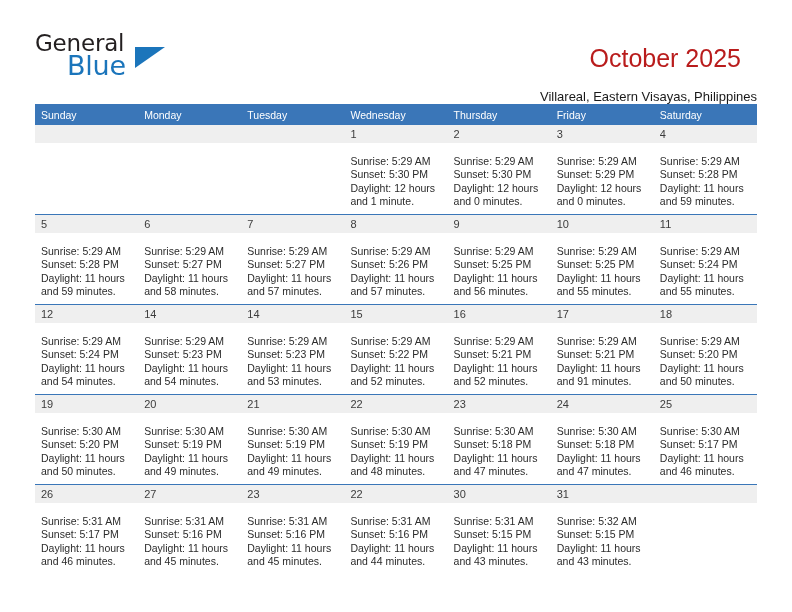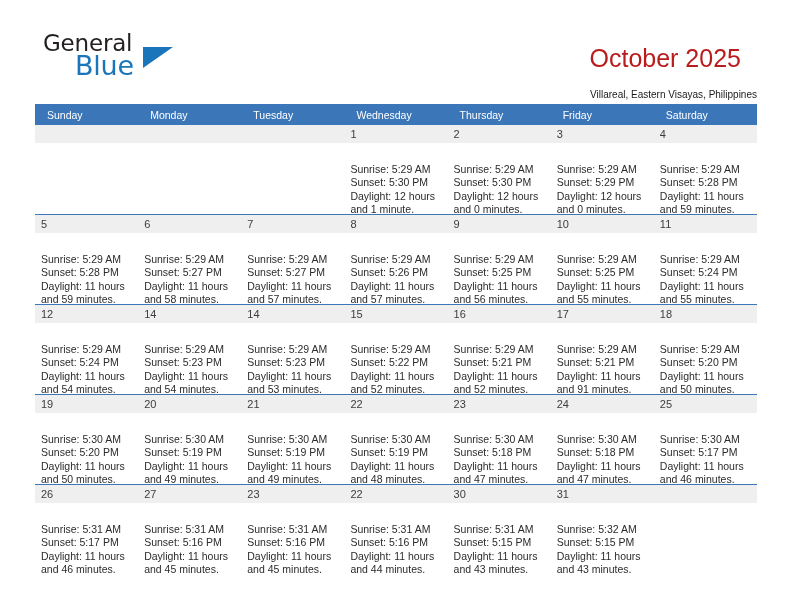--- a/index.html
+++ b/index.html
@@ -24,21 +24,21 @@
   
   .header {
     position: absolute;
     left: 35px;
     top: 28px;
     right: 35px;
     height: 70px;
   }
   .brand {
     position: absolute;
-    left: 8px;
+    left: 0;
     top: 4px;
     width: 200px;
     height: 56px;
   }
   .brand-general {
     position: absolute;
     left: 0;
     top: 0;
     font-size: 23px;
     letter-spacing: -0.2px;
@@ -74,21 +74,21 @@
   }
   .cal-title {
     font-size: 25px;
     font-weight: normal;
     color: #b91c1c;
     line-height: 1.15;
     margin: 16px;
     white-space: nowrap;
   }
   .cal-subtitle {
-    font-size: 10px;
+    font-size: 13px;
     font-weight: normal;
     color: #1a1a1a;
     margin: 9px 0 0 0;
     white-space: nowrap;
   }
 
   
   .calendar {
     position: absolute;
     left: 35px;
@@ -96,21 +96,21 @@
     width: 722px;
     border-collapse: collapse;
     table-layout: fixed;
   }
   .dow-row th {
     background: #3a76b8;
     color: #ffffff;
     font-size: 10.5px;
     font-weight: normal;
     text-align: left;
-    padding: 4px 0 4px 12px;
+    padding: 4px 0 4px 6px;
     height: 13px;
     vertical-align: middle;
   }
   .week-row > td {
     padding: 0;
     vertical-align: top;
     border-top: 1px solid #3a76b8;
     height: 89px;
   }
   .week-row.first-week > td {
@@ -127,21 +127,21 @@
     padding: 3px 0 2px 6px;
     background: #efefef;
     line-height: 13px;
     height: 18px;
     box-sizing: border-box;
   }
   .cell.empty .daynum {
     background: #efefef;
   }
   .info {
-    padding: 20px 6px 0 6px;
+    padding: 12px 6px 0 6px;
     font-size: 10.5px;
     line-height: 13.4px;
     color: #2b2b2b;
   }
   .info div {
     white-space: nowrap;
   }
 </style>
 </head>
 <body>

